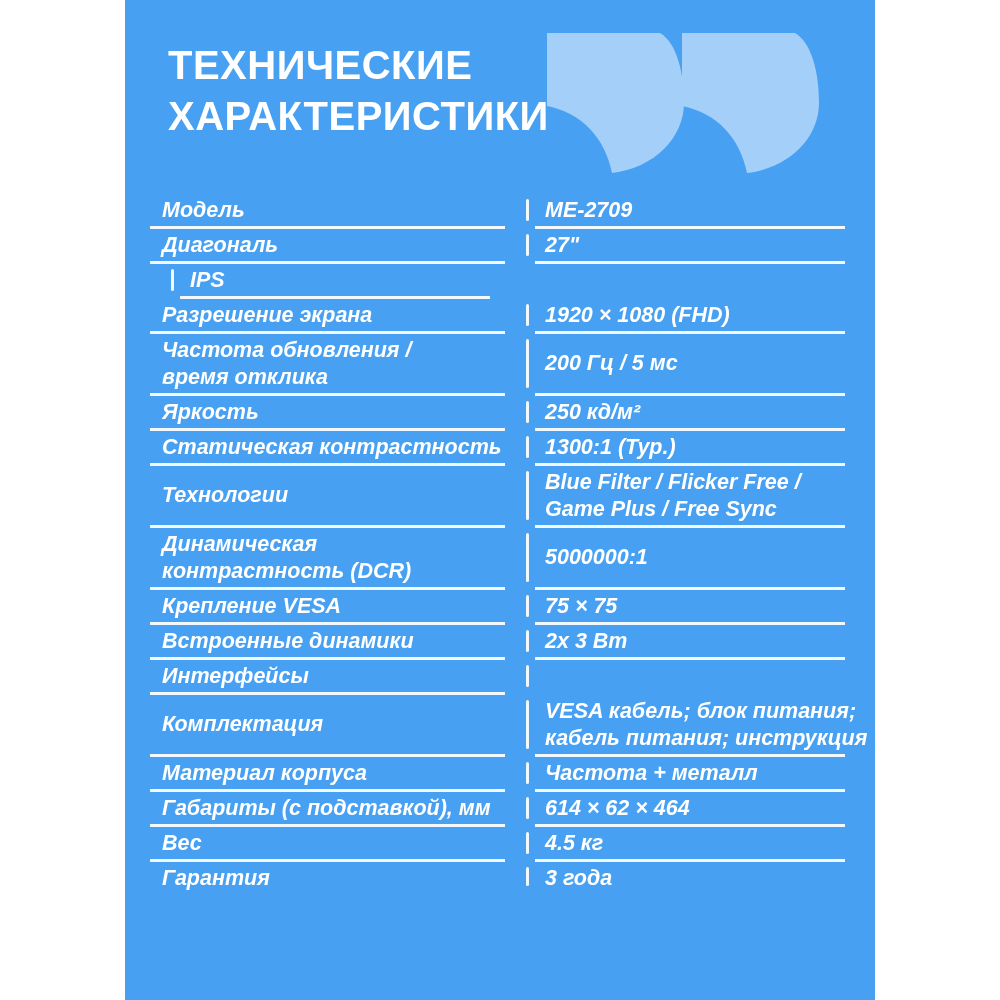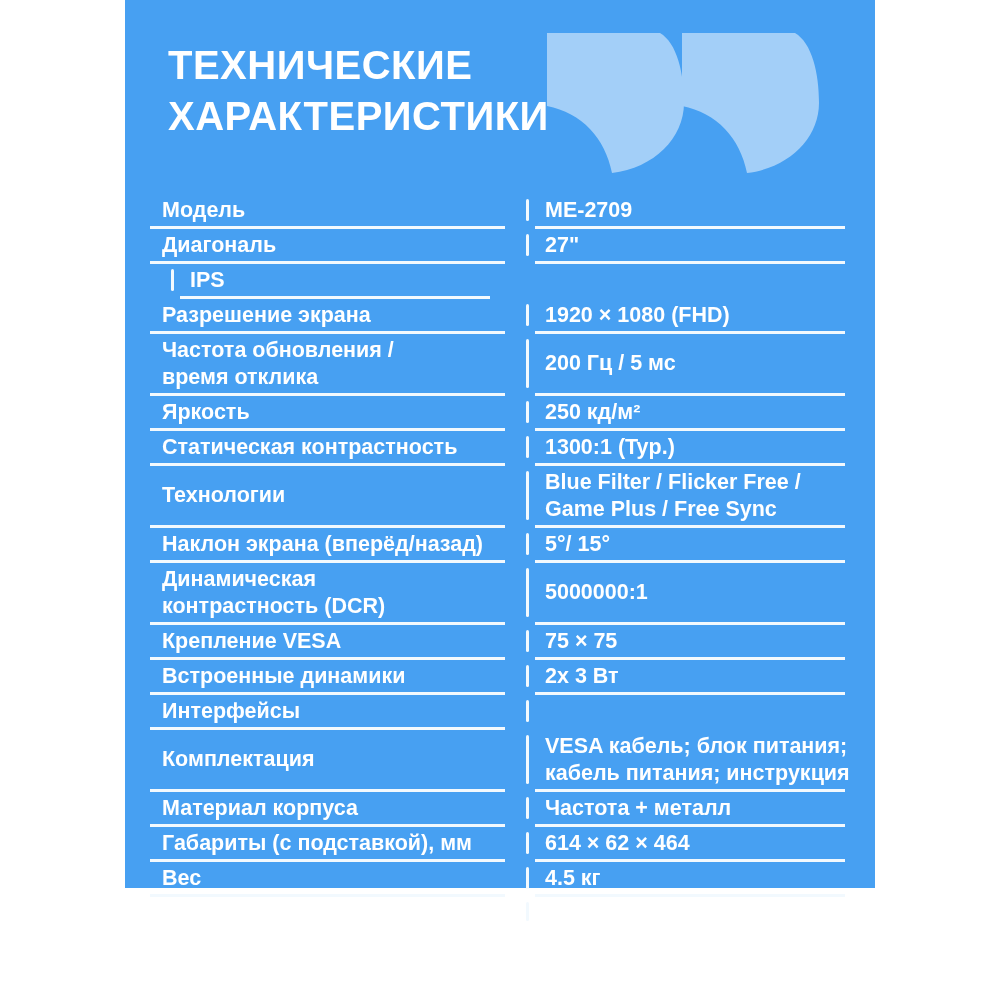--- a/index.html
+++ b/index.html
@@ -12,21 +12,21 @@
   *{margin:0;padding:0;box-sizing:border-box;}
   html,body{width:1000px;height:1000px;}
   body{
     background:var(--bg-page);
     font-family:"Liberation Sans","DejaVu Sans",sans-serif;
     overflow:hidden;
   }
   .panel{
     position:relative;
     width:750px;
-    height:888px;
+    height:1000px;
     margin:0 auto;
     background:var(--bg-panel);
     color:var(--text);
   }
   .header{
     position:absolute;
     left:43px;
     top:40px;
   }
   .page-title{
@@ -59,20 +59,21 @@
   }
   .cell{
     display:flex;
     align-items:center;
     border-bottom:3px solid var(--line);
     padding:2.5px 0;
     font-size:21.5px;
     line-height:27px;
     font-weight:bold;
     white-space:pre;
+    font-style:italic;
   }
   .row:last-child .cell{border-bottom:none;}
   .cell.label{
     width:355px;
     padding-left:12px;
   }
   .cell.value{
     width:310px;
     padding-left:10px;
   }
@@ -154,25 +155,20 @@
     <div class="cell value">1300:1 (Typ.)</div>
   </div>
 
   <div class="row">
     <div class="cell label">Технологии</div>
     <div class="gap"></div>
     <div class="cell value">Blue Filter / Flicker Free /
 Game Plus / Free Sync</div>
   </div>
 
-  <div class="row">
-    <div class="cell label">Наклон экрана (вперёд/назад)</div>
-    <div class="gap"></div>
-    <div class="cell value">5°/ 15°</div>
-  </div>
 
   <div class="row">
     <div class="cell label">Динамическая
 контрастность (DCR)</div>
     <div class="gap"></div>
     <div class="cell value">5000000:1</div>
   </div>
 
   <div class="row">
     <div class="cell label">Крепление VESA</div>

